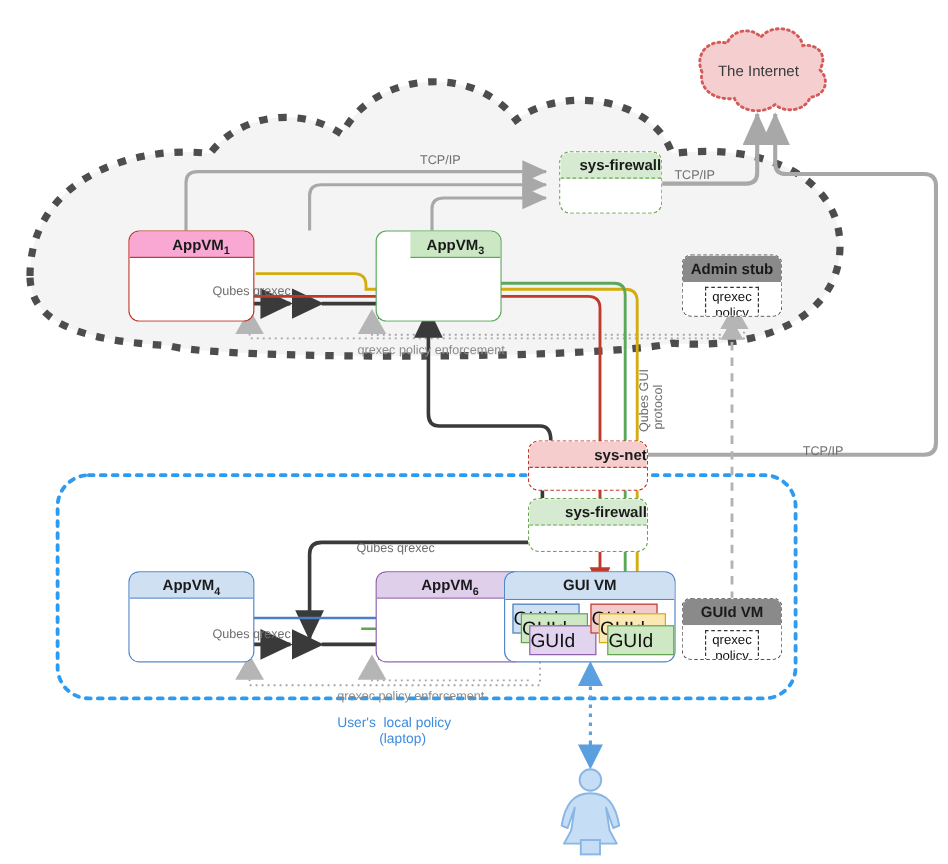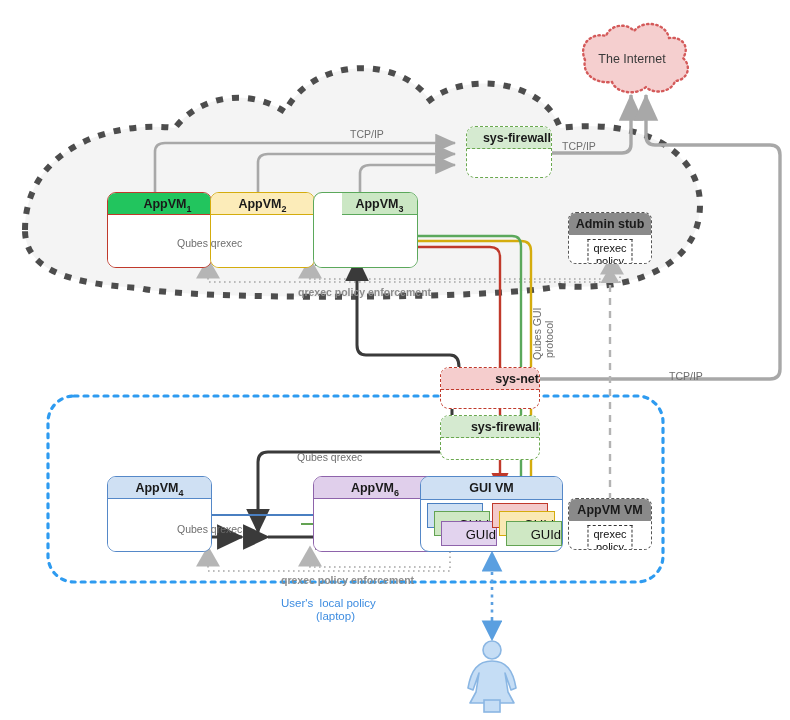--- a/index.html
+++ b/index.html
@@ -46,21 +46,21 @@
     font-weight: bold;
     color: #1a1a1a;
     box-sizing: border-box;
   }
   .vmbox .vmbody {
     background: #ffffff;
   }
   sub { font-size: 0.72em; }
 
   .vm-red    { border: 1.6px solid #c0392b; }
-  .vm-red    .vmhdr { background: #22c55e; border-bottom: 1.2px solid #c0392b; padding-left: 16px; }
+  .vm-red    .vmhdr { background: #f9a8d4; border-bottom: 1.2px solid #c0392b; padding-left: 16px; }
   .vm-yellow { border: 1.6px solid #d4ac0d; }
   .vm-yellow .vmhdr { background: #fcecb9; border-bottom: 1.2px solid #d4ac0d; }
   .vm-green  { border: 1.6px solid #5ba85b; }
   .vm-green  .vmhdr { background: #cbe7c4; border-bottom: 1.2px solid #5ba85b; margin-left: 28px; }
   .vm-blue   { border: 1.6px solid #5588c8; }
   .vm-blue   .vmhdr { background: #cfe0f3; border-bottom: 1.2px solid #5588c8; }
   .vm-purple { border: 1.6px solid #8e63ab; }
   .vm-purple .vmhdr { background: #e0cfeb; border-bottom: 1.2px solid #8e63ab; }
 
   
@@ -141,33 +141,33 @@
     color: #1a1a1a;
     background: #cfe0f3;
     border-bottom: 1.2px solid #5588c8;
     border-radius: 8px 8px 0 0;
   }
   .guid {
     position: absolute;
     width: 56px;
     height: 25px;
     line-height: 25px;
-    text-align: right;
-    font-size: 13px;
+    text-align: left;
+    font-size: 16px;
     color: #111111;
     box-sizing: border-box;
   }
   .guid-blue   { background: #cfe0f3; border: 1.6px solid #4a7fc1; }
   .guid-green  { background: #cfe8c4; border: 1.6px solid #63a353; }
   .guid-purple { background: #e2d3ee; border: 1.6px solid #8e63ab; }
   .guid-red    { background: #f3caca; border: 1.6px solid #c0392b; }
   .guid-yellow { background: #fae9b4; border: 1.6px solid #d4ac0d; }
 
   .txt-gray   { color: #6e6e6e; font-size: 10.5px; }
-  .txt-gray-l { color: #8d8d8d; font-size: 10.5px; font-weight: bold; }
+  .txt-gray-l { color: #8d8d8d; font-size: 10.5px; }
   .txt-blue   { color: #3d8ce0; font-size: 11.5px; }
   .txt-dark   { color: #3a3a3a; font-size: 12px; }
 
   .vert-label {
     transform-origin: 0 0;
     transform: rotate(-90deg);
   }
 </style>
 </head>
 <body>
@@ -332,24 +332,20 @@
                C 513,670 506,661 492,661 Z" fill="#c5ddf5" stroke="#8ab6e3" stroke-width="1.6" stroke-linejoin="round"></path>
       <rect x="484" y="700" width="16" height="12" fill="#c5ddf5" stroke="#8ab6e3" stroke-width="1.6"></rect>
     </g>
   </svg>
 
   <div class="vmbox vm-red" style="left:107px; top:192px; width:105px; height:76px;">
     <div class="vmhdr"><span>AppVM</span><sub>1</sub></div>
     <div class="vmbody" style="height:52px;"></div>
   </div>
 
-  <div class="vmbox vm-yellow" style="left:210px; top:192px; width:105px; height:76px;">
-    <div class="vmhdr"><span>AppVM</span><sub>2</sub></div>
-    <div class="vmbody" style="height:52px;"></div>
-  </div>
 
   <div class="vmbox vm-green" style="left:313px; top:192px; width:105px; height:76px;">
     <div class="vmhdr"><span>AppVM</span><sub>3</sub></div>
     <div class="vmbody" style="height:52px;"></div>
   </div>
 
   <div class="svc svc-green" style="left:466px; top:126px; width:86px; height:52px;">
     <div class="svchdr">sys-firewall</div>
   </div>
 
@@ -386,21 +382,21 @@
 
   <div class="guid guid-blue" style="left:427px; top:503px;">GUId</div>
   <div class="guid guid-green" style="left:434px; top:511px;">GUId</div>
   <div class="guid guid-purple" style="left:441px; top:521px;">GUId</div>
 
   <div class="guid guid-red" style="left:492px; top:503px;">GUId</div>
   <div class="guid guid-yellow" style="left:499px; top:511px;">GUId</div>
   <div class="guid guid-green" style="left:506px; top:521px;">GUId</div>
 
   <div class="admin" style="left:568px; top:498px; width:84px; height:52px;">
-    <div class="adminhdr">AppVM VM</div>
+    <div class="adminhdr">GUId VM</div>
     <div class="adminbody">
       <div class="policybox">qrexec
 policy</div>
     </div>
   </div>
 
   <div class="lbl txt-dark" style="left:597px; top:52px; width:70px; text-align:center; font-size:12.5px;">The Internet</div>
 
   <div class="lbl txt-gray" style="left:350px; top:128px;">TCP/IP</div>
 

